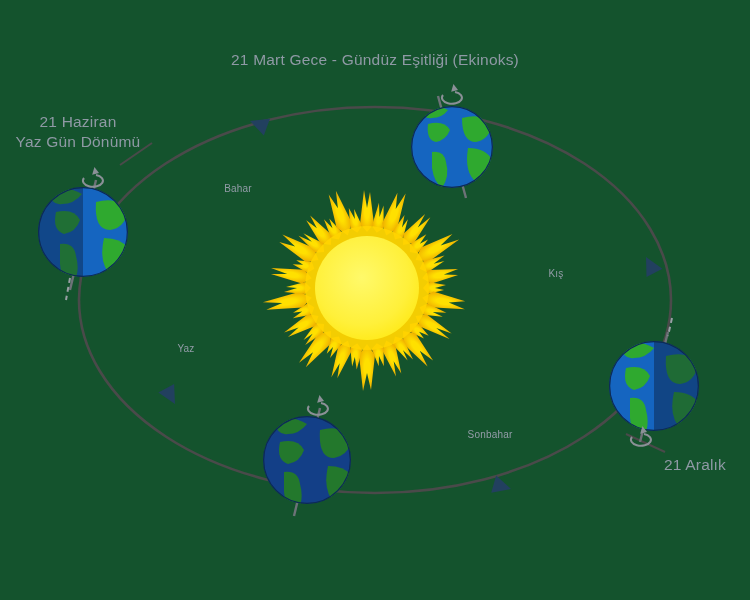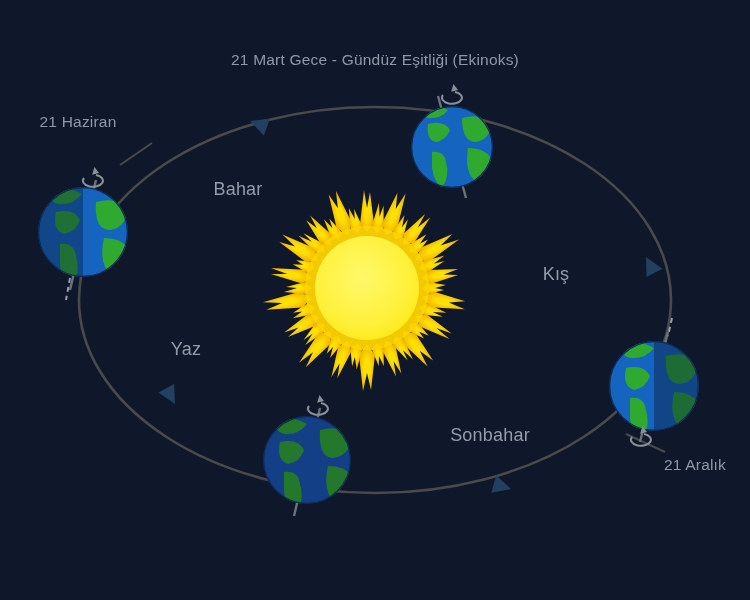--- a/index.html
+++ b/index.html
@@ -4,21 +4,21 @@
 <style>
   html, body {
     margin: 0;
     padding: 0;
     background: #ffffff;
   }
   #stage {
     position: relative;
     width: 750px;
     height: 600px;
-    background: #0f172a;
+    background: #14532d;
     overflow: hidden;
     font-family: "Liberation Sans", sans-serif;
   }
   #diagram-svg {
     position: absolute;
     left: 0;
     top: 0;
     width: 750px;
     height: 600px;
   }
@@ -26,21 +26,21 @@
     position: absolute;
     color: #8f99a5;
     font-family: "Liberation Sans", sans-serif;
     font-size: 15.5px;
     line-height: 20px;
     letter-spacing: 0.2px;
     white-space: nowrap;
     text-align: center;
   }
   .label.season {
-    font-size: 18px;
+    font-size: 10px;
     color: #939ca8;
   }
   .label .l2 { display: block; }
 
   #label-mart   { left: 375px; top: 50px; transform: translateX(-50%); }
   #label-haziran{ left: 78px;  top: 112px; transform: translateX(-50%); }
   #label-aralik { left: 695px; top: 455px; transform: translateX(-50%); }
   #label-eylul  { left: 331px; top: 533px; transform: translateX(-50%); }
 
   #label-bahar    { left: 238px; top: 179px; transform: translateX(-50%); }
@@ -282,20 +282,21 @@
       <polygon points="0,0 -7,-3 -5,5" fill="#8b9097" transform="translate(324,401) rotate(30)"></polygon>
     </g>
   </svg>
 
   <div class="label" id="label-mart">
     <span>21 Mart Gece - Gündüz Eşitliği (Ekinoks)</span>
   </div>
 
   <div class="label" id="label-haziran">
     <span>21 Haziran</span>
+    <span class="l2">Yaz Gün Dönümü</span>
   </div>
 
   <div class="label" id="label-aralik">
     <span>21 Aralık</span>
   </div>
 
 
   <div class="label season" id="label-bahar">Bahar</div>
   <div class="label season" id="label-yaz">Yaz</div>
   <div class="label season" id="label-kis">Kış</div>

